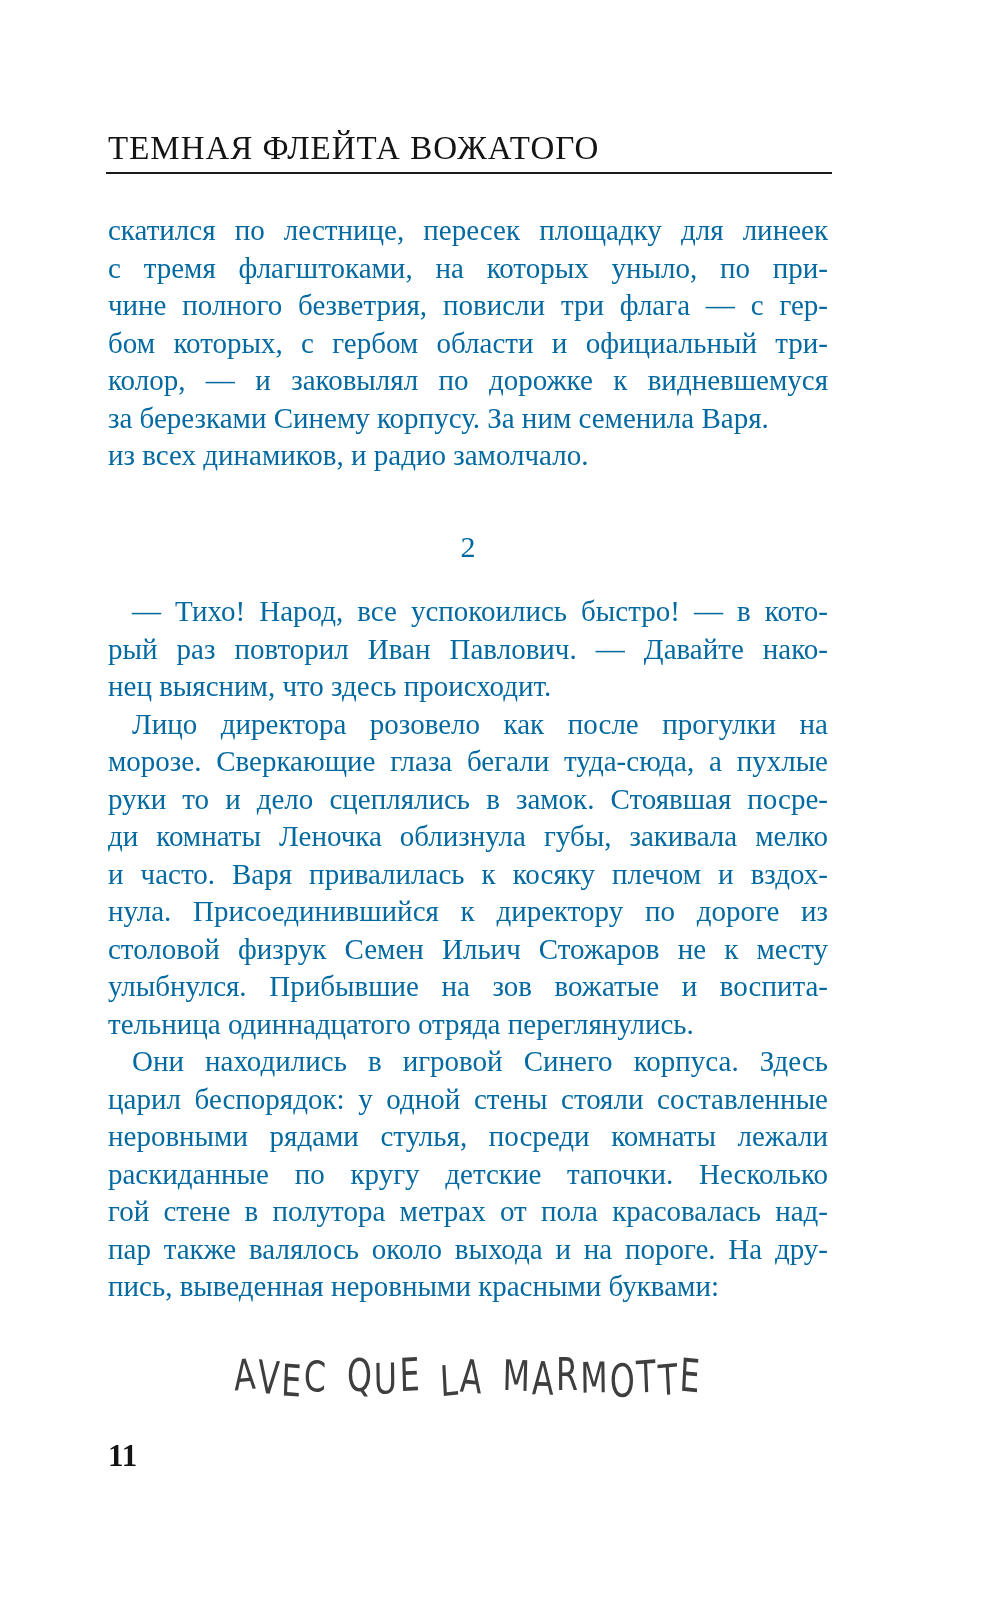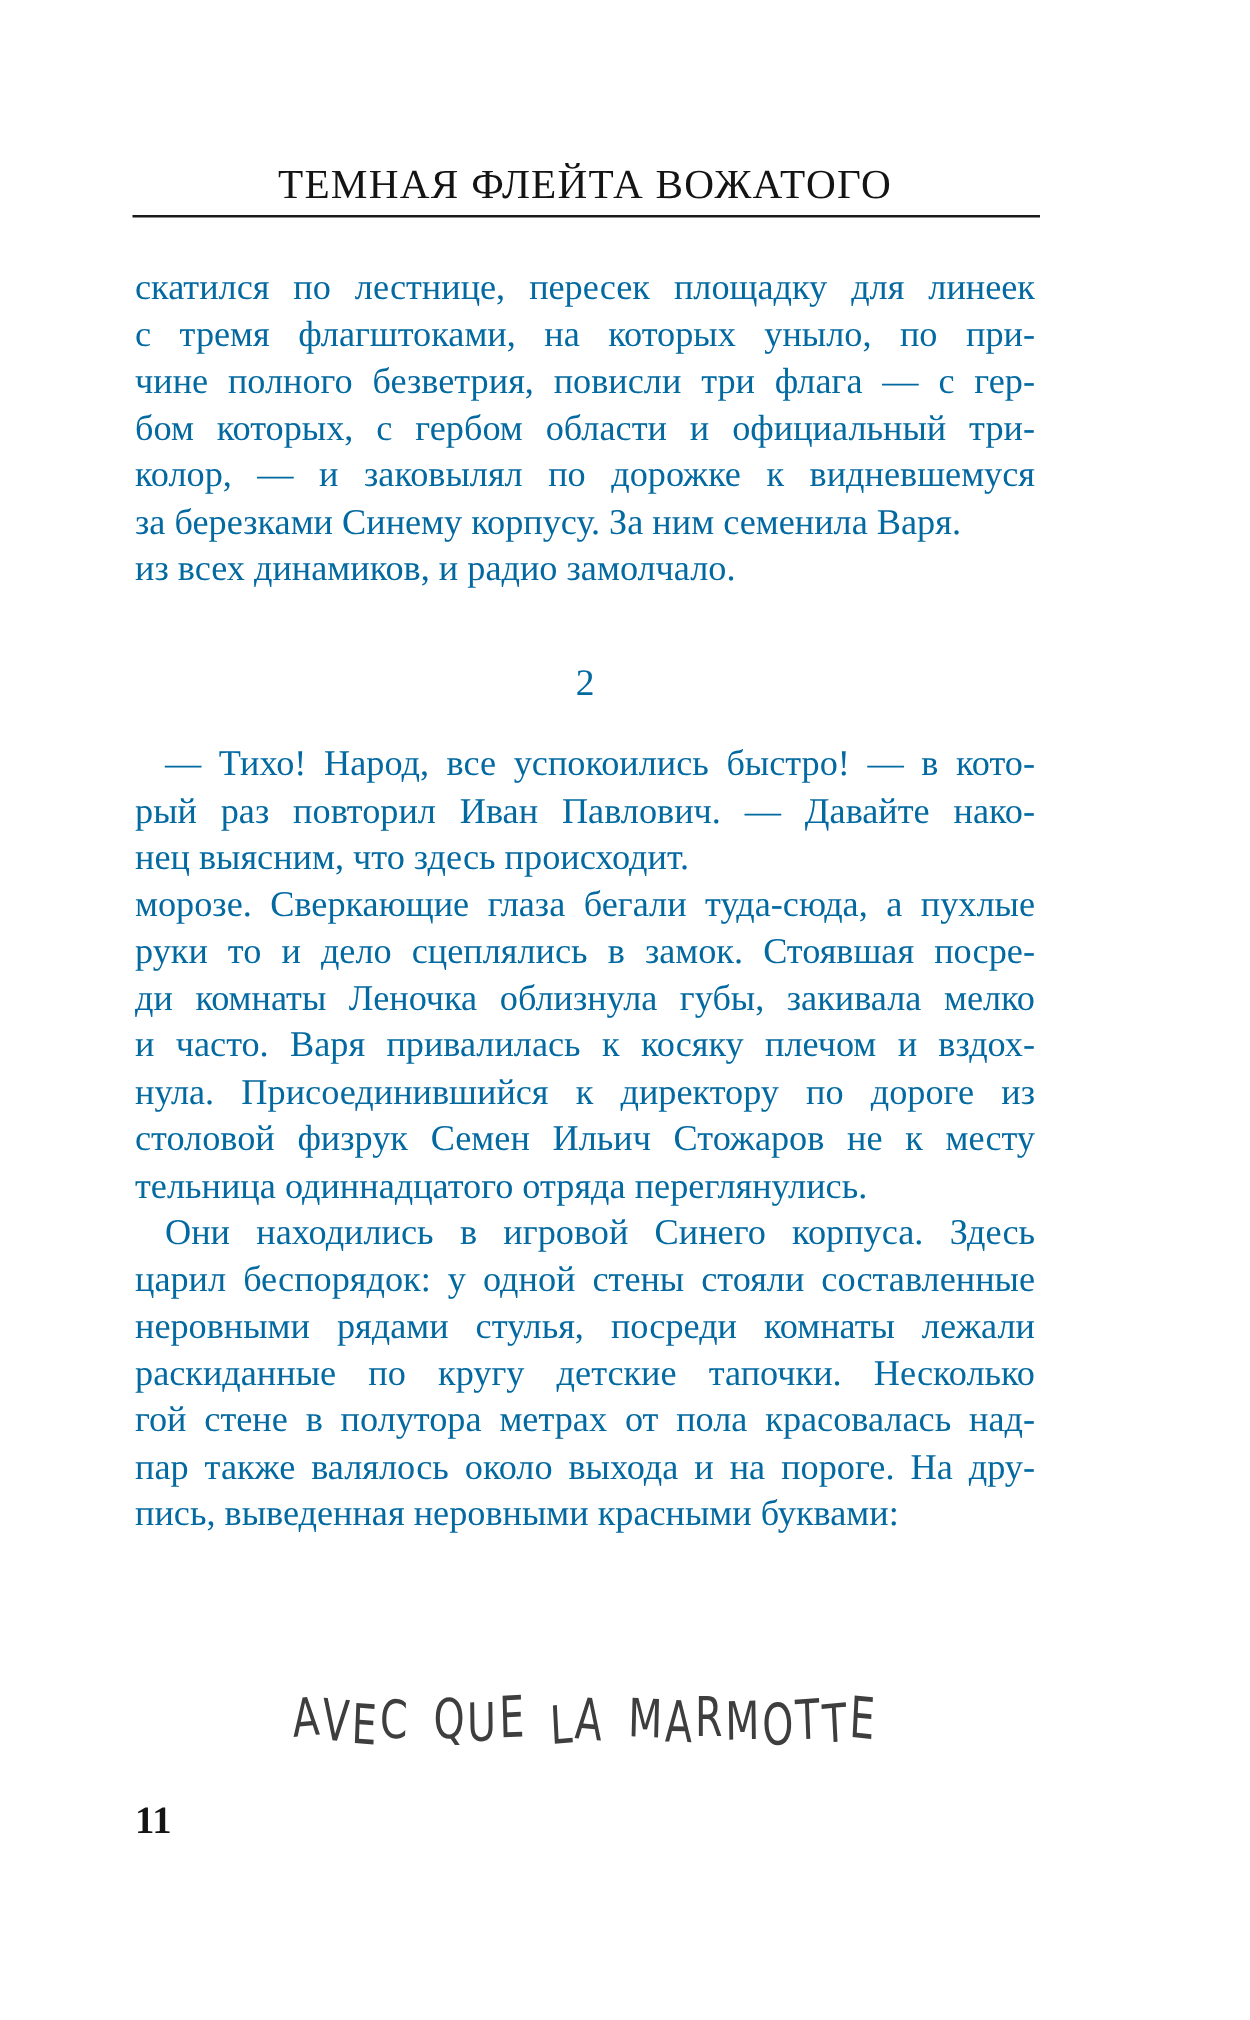--- a/index.html
+++ b/index.html
@@ -14,21 +14,21 @@
     background: #ffffff;
     overflow: hidden;
     font-family: "Liberation Serif", serif;
     color: #141414;
   }
   .running-head {
     position: absolute;
     top: 128px;
     left: 108px;
     width: 720px;
-    text-align: center;
+    text-align: left;
     font-size: 33px;
     line-height: 40px;
     letter-spacing: 1px;
     color: #141414;
     white-space: nowrap;
   }
   .header-rule {
     position: absolute;
     top: 172px;
     left: 106px;
@@ -108,26 +108,28 @@
       <div class="line">с тремя флагштоками, на которых уныло, по при-</div>
       <div class="line">чине полного безветрия, повисли три флага — с гер-</div>
       <div class="line">бом которых, с гербом области и официальный три-</div>
       <div class="line">колор, — и заковылял по дорожке к видневшемуся</div>
       <div class="line last">за березками Синему корпусу. За ним семенила Варя.</div>
       <div class="line last">из всех динамиков, и радио замолчало.</div>
       <div class="section-number">2</div>
       <div class="line indent">— Тихо! Народ, все успокоились быстро! — в кото-</div>
       <div class="line">рый раз повторил Иван Павлович. — Давайте нако-</div>
       <div class="line last">нец выясним, что здесь происходит.</div>
+      <div class="line indent">Лицо директора розовело как после прогулки на</div>
       <div class="line">морозе. Сверкающие глаза бегали туда-сюда, а пухлые</div>
       <div class="line">руки то и дело сцеплялись в замок. Стоявшая посре-</div>
       <div class="line">ди комнаты Леночка облизнула губы, закивала мелко</div>
       <div class="line">и часто. Варя привалилась к косяку плечом и вздох-</div>
       <div class="line">нула. Присоединившийся к директору по дороге из</div>
       <div class="line">столовой физрук Семен Ильич Стожаров не к месту</div>
+      <div class="line">улыбнулся. Прибывшие на зов вожатые и воспита-</div>
       <div class="line last">тельница одиннадцатого отряда переглянулись.</div>
       <div class="line indent">Они находились в игровой Синего корпуса. Здесь</div>
       <div class="line">царил беспорядок: у одной стены стояли составленные</div>
       <div class="line">неровными рядами стулья, посреди комнаты лежали</div>
       <div class="line">раскиданные по кругу детские тапочки. Несколько</div>
       <div class="line">гой стене в полутора метрах от пола красовалась над-</div>
       <div class="line">пар также валялось около выхода и на пороге. На дру-</div>
       <div class="line last">пись, выведенная неровными красными буквами:</div>
     </div>
   <div class="handwriting" id="handwriting"><span class="hw-char" style="transform: rotate(-4deg) translateY(-3px) scaleY(0.96);">A</span><span class="hw-char" style="transform: rotate(4deg) translateY(0px) scaleY(1.04);">V</span><span class="hw-char" style="transform: rotate(3deg) translateY(3px) scaleY(1);">E</span><span class="hw-char" style="transform: rotate(2deg) translateY(-1px) scaleY(0.96);">C</span><span class="hw-space">&nbsp;</span><span class="hw-char" style="transform: rotate(0deg) translateY(-2px) scaleY(1);">Q</span><span class="hw-char" style="transform: rotate(-1deg) translateY(1px) scaleY(0.96);">U</span><span class="hw-char" style="transform: rotate(-2deg) translateY(-3px) scaleY(1.04);">E</span><span class="hw-space">&nbsp;</span><span class="hw-char" style="transform: rotate(-4deg) translateY(3px) scaleY(0.96);">L</span><span class="hw-char" style="transform: rotate(4deg) translateY(-1px) scaleY(1.04);">A</span><span class="hw-space">&nbsp;</span><span class="hw-char" style="transform: rotate(2deg) translateY(-2px) scaleY(0.96);">M</span><span class="hw-char" style="transform: rotate(1deg) translateY(1px) scaleY(1.04);">A</span><span class="hw-char" style="transform: rotate(0deg) translateY(-3px) scaleY(1);">R</span><span class="hw-char" style="transform: rotate(-1deg) translateY(0px) scaleY(0.96);">M</span><span class="hw-char" style="transform: rotate(-2deg) translateY(3px) scaleY(1.04);">O</span><span class="hw-char" style="transform: rotate(-3deg) translateY(-1px) scaleY(1);">T</span><span class="hw-char" style="transform: rotate(-4deg) translateY(2px) scaleY(0.96);">T</span><span class="hw-char" style="transform: rotate(4deg) translateY(-2px) scaleY(1.04);">E</span></div>

